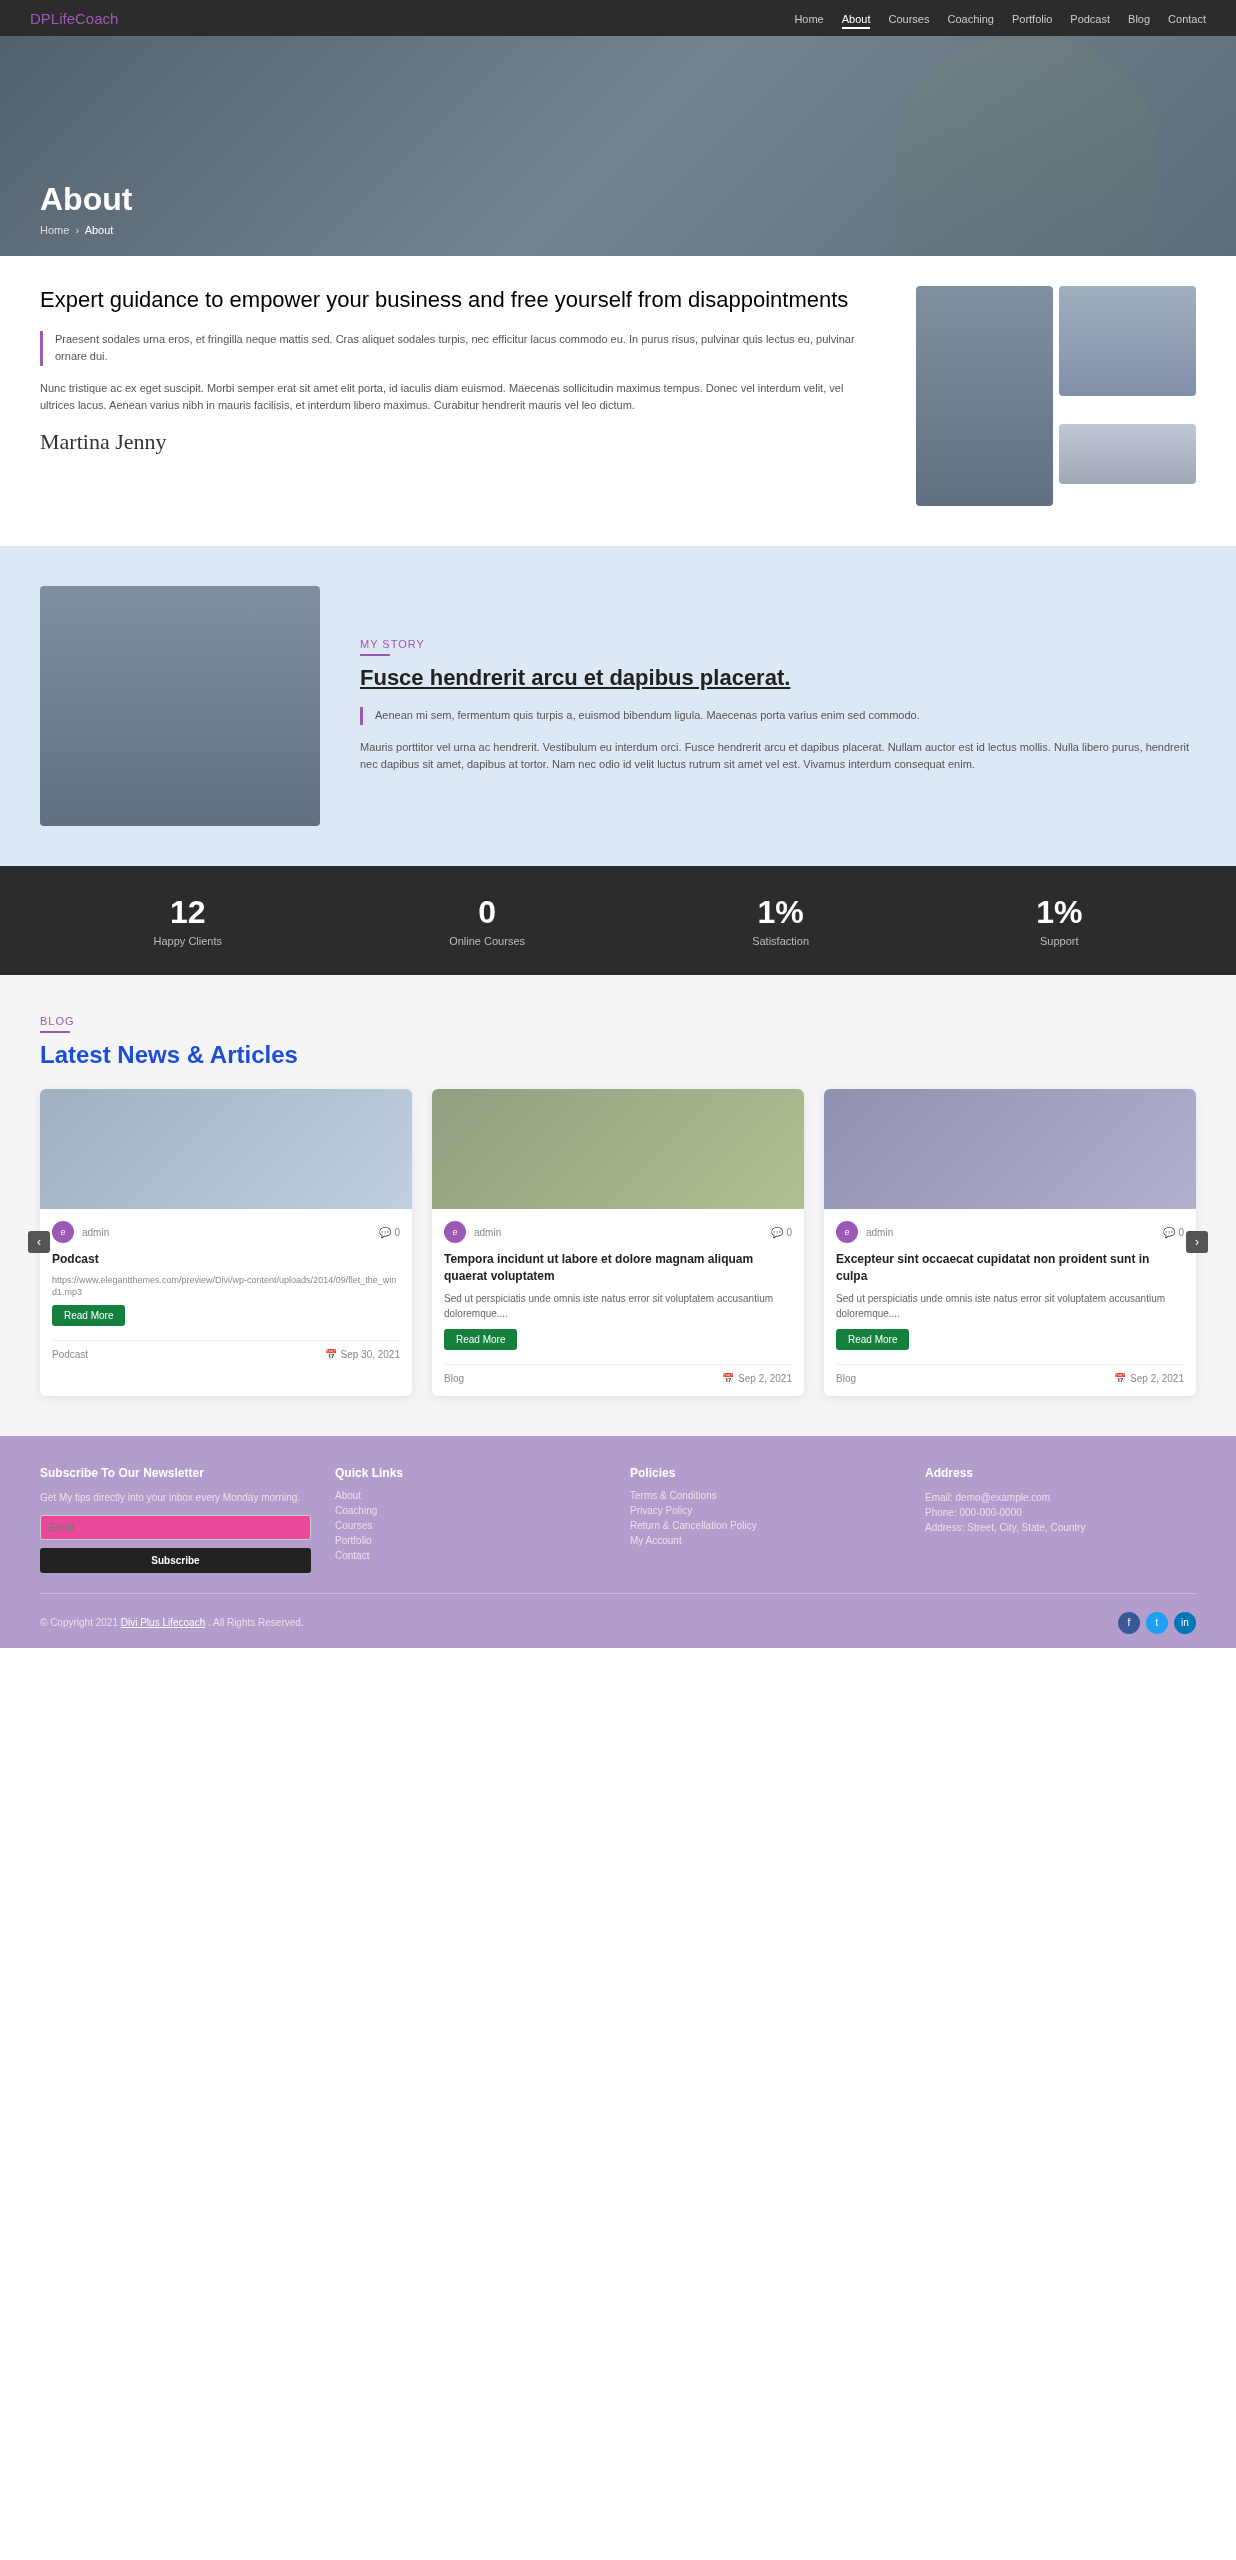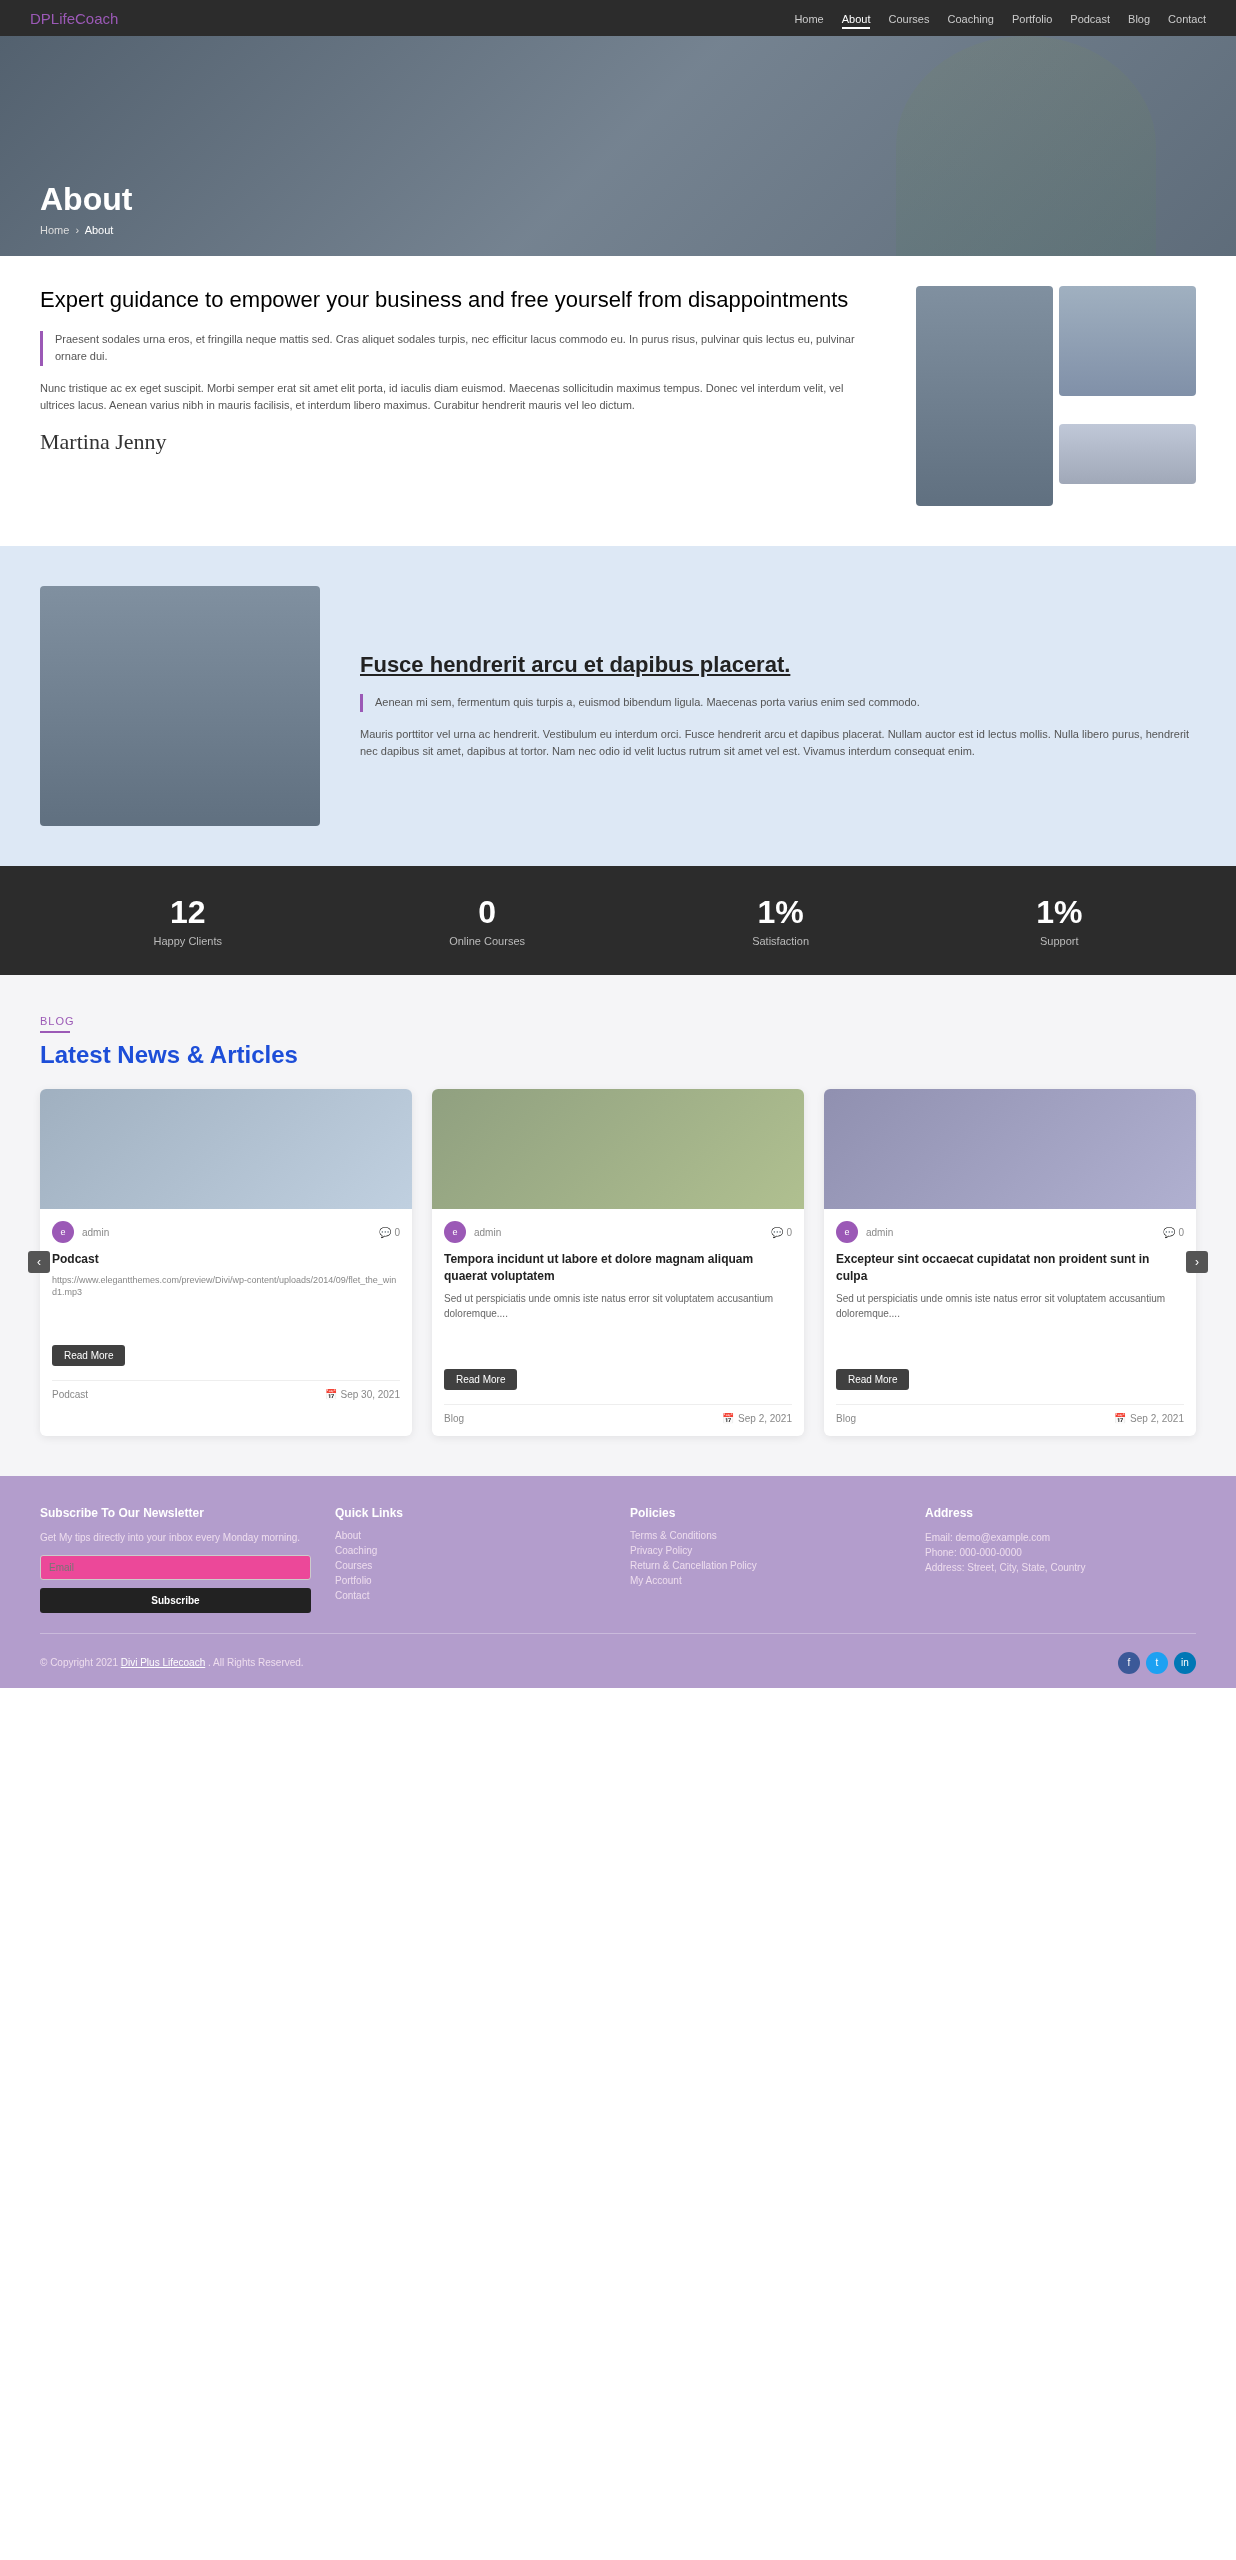--- a/index.html
+++ b/index.html
@@ -119,29 +119,28 @@
     .blog-card-img.img3 { background: linear-gradient(135deg, #9090b0, #b0b0d0); }
     .blog-card-body { padding: 12px; }
     .blog-card-meta { display: flex; align-items: center; gap: 8px; margin-bottom: 8px; }
     .blog-avatar { width: 22px; height: 22px; border-radius: 50%; background: #9b59b6; display: flex; align-items: center; justify-content: center; color: #fff; font-size: 9px; }
     .blog-author { font-size: 10px; color: #888; }
     .blog-comment { font-size: 10px; color: #888; margin-left: auto; }
     .blog-card-title { font-size: 12px; font-weight: bold; color: #222; margin-bottom: 6px; line-height: 1.4; }
     .blog-card-url { font-size: 9px; color: #888; margin-bottom: 6px; word-break: break-all; line-height: 1.4; }
     .blog-card-excerpt { font-size: 10px; color: #666; margin-bottom: 8px; line-height: 1.5; }
     .read-more-btn {
-      background: #404040;
+      background: #15803d;
       color: #fff;
       border: none;
       padding: 5px 12px;
       border-radius: 3px;
       font-size: 10px;
       cursor: pointer;
       margin-bottom: 10px;
-      margin-top: 40px;
     }
     .blog-card-footer { display: flex; justify-content: space-between; align-items: center; border-top: 1px solid #eee; padding-top: 8px; margin-top: 4px; }
     .blog-card-category { font-size: 10px; color: #888; }
     .blog-card-date { font-size: 10px; color: #888; }
     .slider-btn {
       position: absolute;
       top: 50%;
       transform: translateY(-50%);
       background: #555;
       color: #fff;
@@ -249,20 +248,21 @@
     <div class="img-placeholder img-wide" style="background:linear-gradient(180deg,#a0b0c0,#8090a8);"></div>
     <div class="img-placeholder img-small" style="background:linear-gradient(180deg,#c0c8d8,#a0a8b8);"></div>
   </div>
 </div>
 
 <div class="story-section">
   <div class="story-image">
     <div class="story-img-box" style="background:linear-gradient(180deg,#8090a0,#607080);"></div>
   </div>
   <div class="story-content">
+    <div class="story-label">My Story</div>
     <h2>Fusce hendrerit arcu et dapibus placerat.</h2>
     <div class="story-blockquote">Aenean mi sem, fermentum quis turpis a, euismod bibendum ligula. Maecenas porta varius enim sed commodo.</div>
     <p class="story-para">Mauris porttitor vel urna ac hendrerit. Vestibulum eu interdum orci. Fusce hendrerit arcu et dapibus placerat. Nullam auctor est id lectus mollis. Nulla libero purus, hendrerit nec dapibus sit amet, dapibus at tortor. Nam nec odio id velit luctus rutrum sit amet vel est. Vivamus interdum consequat enim.</p>
   </div>
 </div>
 
 <div class="stats-section" id="stats-container">
     <div class="stat-item">
       <div class="stat-number">12</div>
       <div class="stat-label">Happy Clients</div>

